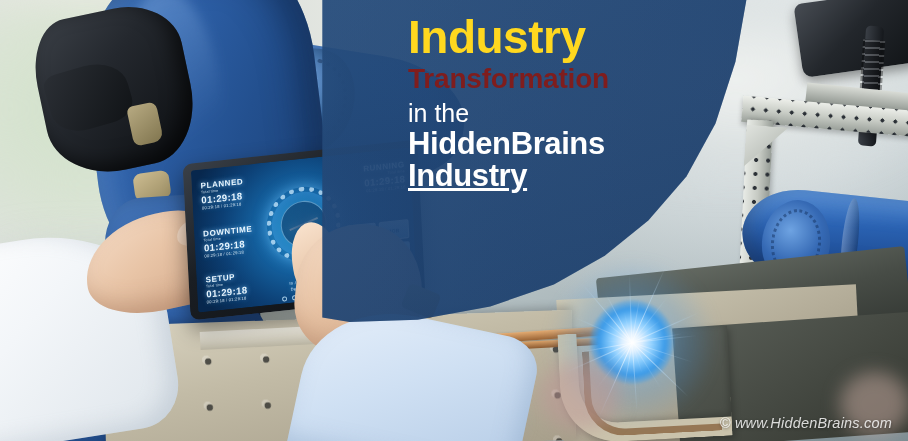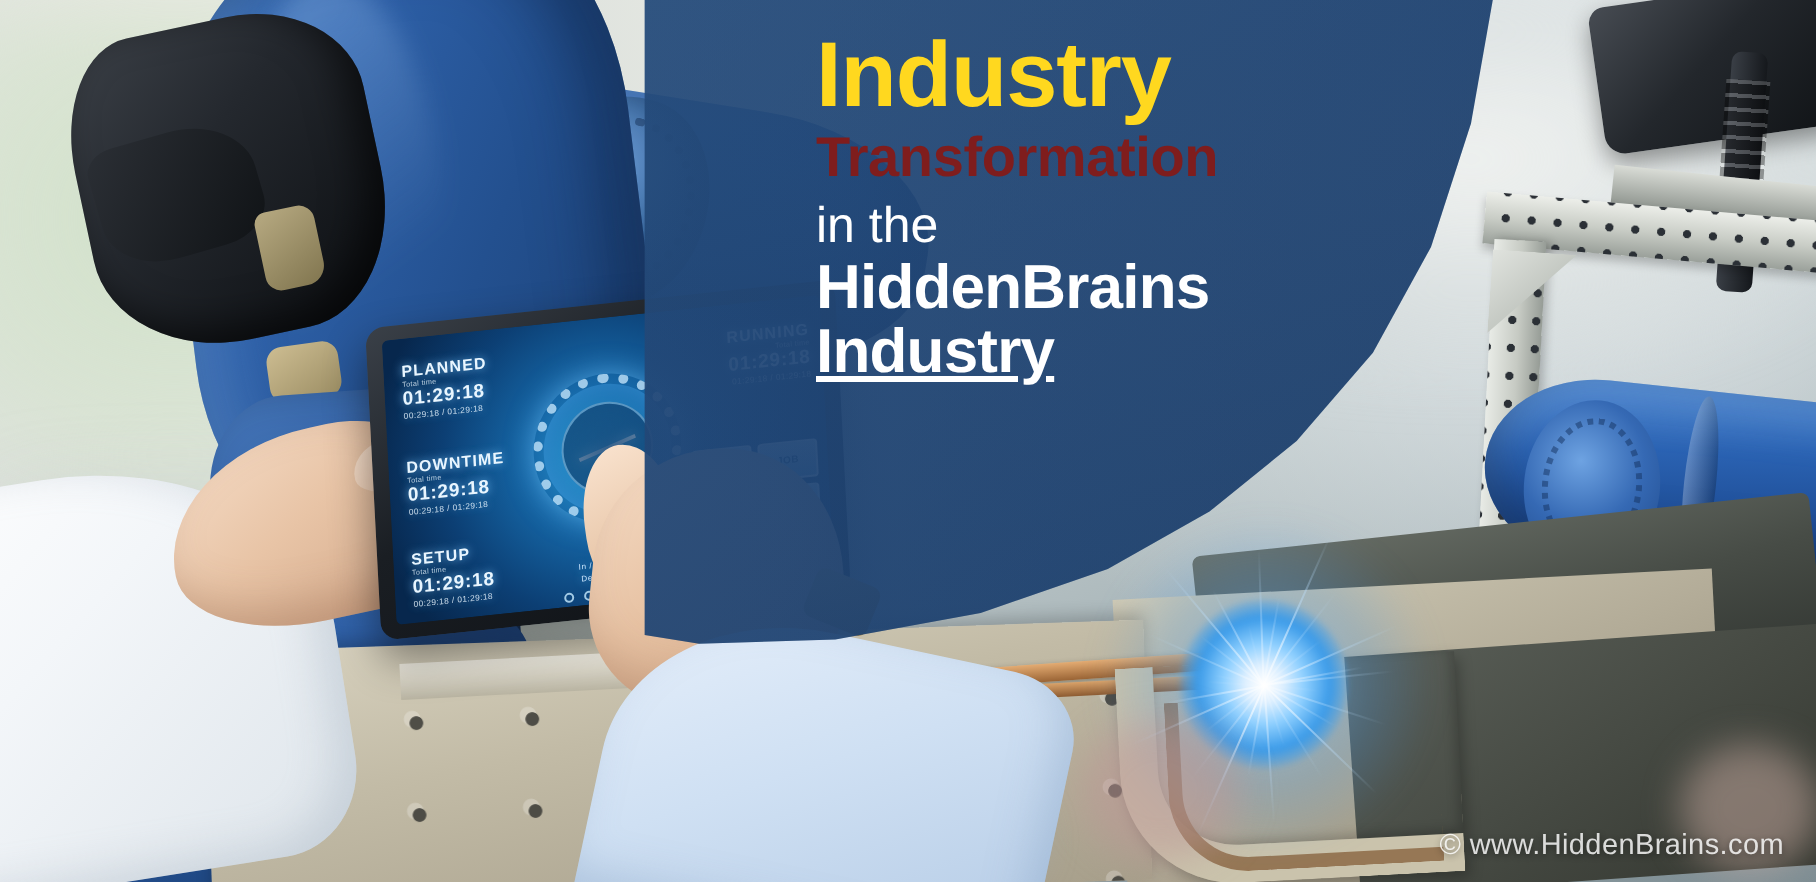--- a/index.html
+++ b/index.html
@@ -476,20 +476,21 @@
 
   
   .watermark{
     position:absolute; right:16px; bottom:10px;
     z-index:7;
     font-size:14.5px;
     color:rgba(255,255,255,.82);
     letter-spacing:.2px;
     text-shadow:0 1px 3px rgba(0,0,0,.45);
     white-space:nowrap;
+    font-style:italic;
   }
 </style>
 </head>
 <body>
 
 <div class="banner">
 
   <div class="photo">
 
     <div class="bg-base"></div>

